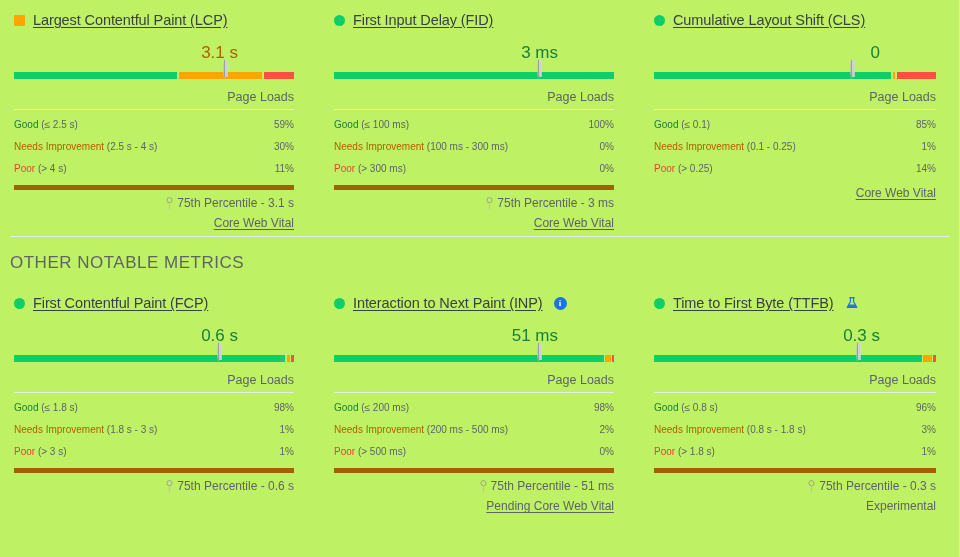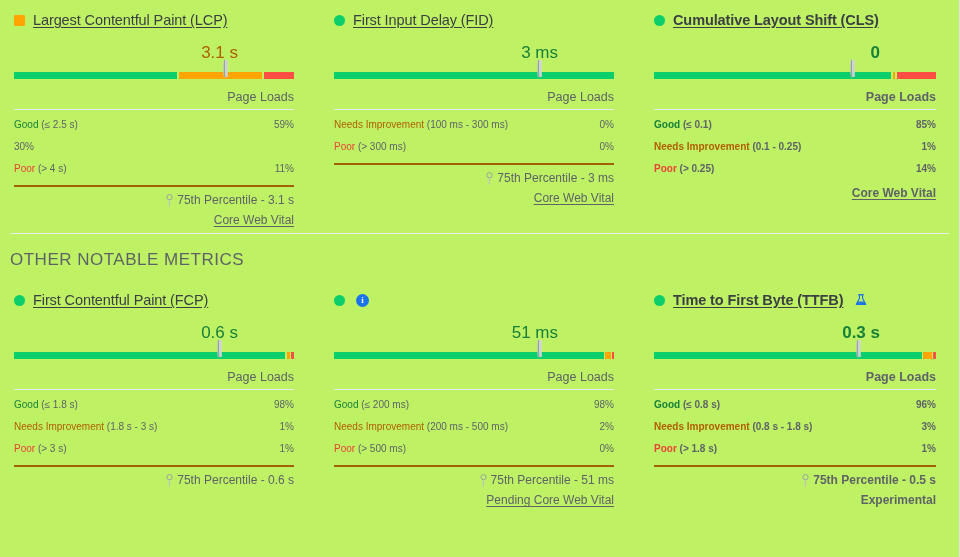--- a/index.html
+++ b/index.html
@@ -28,21 +28,21 @@
     grid-template-columns: 320px 320px 308px;
     column-gap: 0;
   }
 
   .metric-card {
     padding: 10px 12px 6px 12px;
     position: relative;
   }
   .metric-card.col1 { padding-left: 14px; padding-right: 26px; }
   .metric-card.col2 { padding-left: 14px; padding-right: 26px; }
-  .metric-card.col3 { padding-left: 14px; padding-right: 12px; font-weight: bold; }
+  .metric-card.col3 { padding-left: 14px; padding-right: 12px; }
 
   .metric-head {
     display: flex;
     align-items: center;
     gap: 8px;
     height: 20px;
     margin-bottom: 12px;
   }
   .status-dot {
     width: 11px; height: 11px;
@@ -152,21 +152,21 @@
     line-height: 22px;
     white-space: nowrap;
   }
   .row .label-range { color: #5f6368; }
   .row .pct { color: #5f6368; }
   .lbl-good { color: #188038; }
   .lbl-ni { color: #b06000; }
   .lbl-poor { color: #ea4335; }
 
   .percentile-wrap {
-    border-top: 2px solid #a16207;
+    border-top: 5px solid #a16207;
     margin-top: 5px;
     padding-top: 6px;
     display: flex;
     justify-content: flex-end;
     align-items: center;
     gap: 4px;
     font-size: 12px;
     color: #5f6368;
   }
   .mini-pin { width: 7px; height: 13px; display: inline-block; }
@@ -218,20 +218,21 @@
             </div>
             <div class="pin" style="left: 76%;"><span class="pin-head"></span><span class="pin-stem"></span></div>
           </div>
           <div class="page-loads">Page Loads</div>
           <div class="rows">
             <div class="row">
               <div><span class="lbl-good">Good</span> <span class="label-range">(≤ 2.5 s)</span></div>
               <div class="pct">59%</div>
             </div>
             <div class="row">
+              <div><span class="lbl-ni">Needs Improvement</span> <span class="label-range">(2.5 s - 4 s)</span></div>
               <div class="pct">30%</div>
             </div>
             <div class="row">
               <div><span class="lbl-poor">Poor</span> <span class="label-range">(&gt; 4 s)</span></div>
               <div class="pct">11%</div>
             </div>
           </div>
           <div class="percentile-wrap">
             <span class="mini-pin"><svg viewBox="0 0 7 13" width="7" height="13">
                 <circle cx="3.5" cy="3.2" r="2.6" fill="none" stroke="#9aa0a6" stroke-width="1"></circle>
@@ -249,20 +250,24 @@
           <div class="metric-value" style="color: rgb(24, 128, 56);">3 ms</div>
           <div class="bar-wrap">
             <div class="bar">
               <div class="bar-seg" style="background: rgb(12, 206, 107); width: 100%;"></div>
             </div>
             <div class="pin" style="left: 74%;"><span class="pin-head"></span><span class="pin-stem"></span></div>
           </div>
           <div class="page-loads">Page Loads</div>
           <div class="rows">
             <div class="row">
+              <div><span class="lbl-good">Good</span> <span class="label-range">(≤ 100 ms)</span></div>
+              <div class="pct">100%</div>
+            </div>
+            <div class="row">
               <div><span class="lbl-ni">Needs Improvement</span> <span class="label-range">(100 ms - 300 ms)</span></div>
               <div class="pct">0%</div>
             </div>
             <div class="row">
               <div><span class="lbl-poor">Poor</span> <span class="label-range">(&gt; 300 ms)</span></div>
               <div class="pct">0%</div>
             </div>
           </div>
           <div class="percentile-wrap">
             <span class="mini-pin"><svg viewBox="0 0 7 13" width="7" height="13">
@@ -346,20 +351,21 @@
                 <circle cx="3.5" cy="3.2" r="2.6" fill="none" stroke="#9aa0a6" stroke-width="1"></circle>
                 <line x1="3.5" y1="5.8" x2="3.5" y2="12.5" stroke="#bdc1c6" stroke-width="1.2"></line>
               </svg></span>
             <span>75th Percentile - 0.6 s</span>
           </div>
           <div class="card-footer">&nbsp;</div>
         </div>
         <div class="metric-card col2">
           <div class="metric-head">
             <span class="status-dot" style="background: rgb(12, 206, 107);"></span>
+            <span class="metric-title">Interaction to Next Paint (INP)</span>
             <span class="title-badge">
               <span class="info-icon">i</span>
             </span>
           </div>
           <div class="metric-value" style="color: rgb(24, 128, 56);">51 ms</div>
           <div class="bar-wrap">
             <div class="bar">
               <div class="bar-seg" style="background: rgb(12, 206, 107); width: 97.3188%;"></div>
               <div class="bar-seg" style="background: rgb(255, 164, 0); width: 1.9861%;"></div>
               <div class="bar-seg" style="background: rgb(255, 78, 66); width: 0.695134%;"></div>
@@ -422,20 +428,20 @@
             <div class="row">
               <div><span class="lbl-poor">Poor</span> <span class="label-range">(&gt; 1.8 s)</span></div>
               <div class="pct">1%</div>
             </div>
           </div>
           <div class="percentile-wrap">
             <span class="mini-pin"><svg viewBox="0 0 7 13" width="7" height="13">
                 <circle cx="3.5" cy="3.2" r="2.6" fill="none" stroke="#9aa0a6" stroke-width="1"></circle>
                 <line x1="3.5" y1="5.8" x2="3.5" y2="12.5" stroke="#bdc1c6" stroke-width="1.2"></line>
               </svg></span>
-            <span>75th Percentile - 0.5 s</span>
+            <span>75th Percentile - 0.3 s</span>
           </div>
           <div class="card-footer"><span class="plain">Experimental</span></div>
         </div>
       </div>
   </div>
 
 </div>
 
 </body></html>

